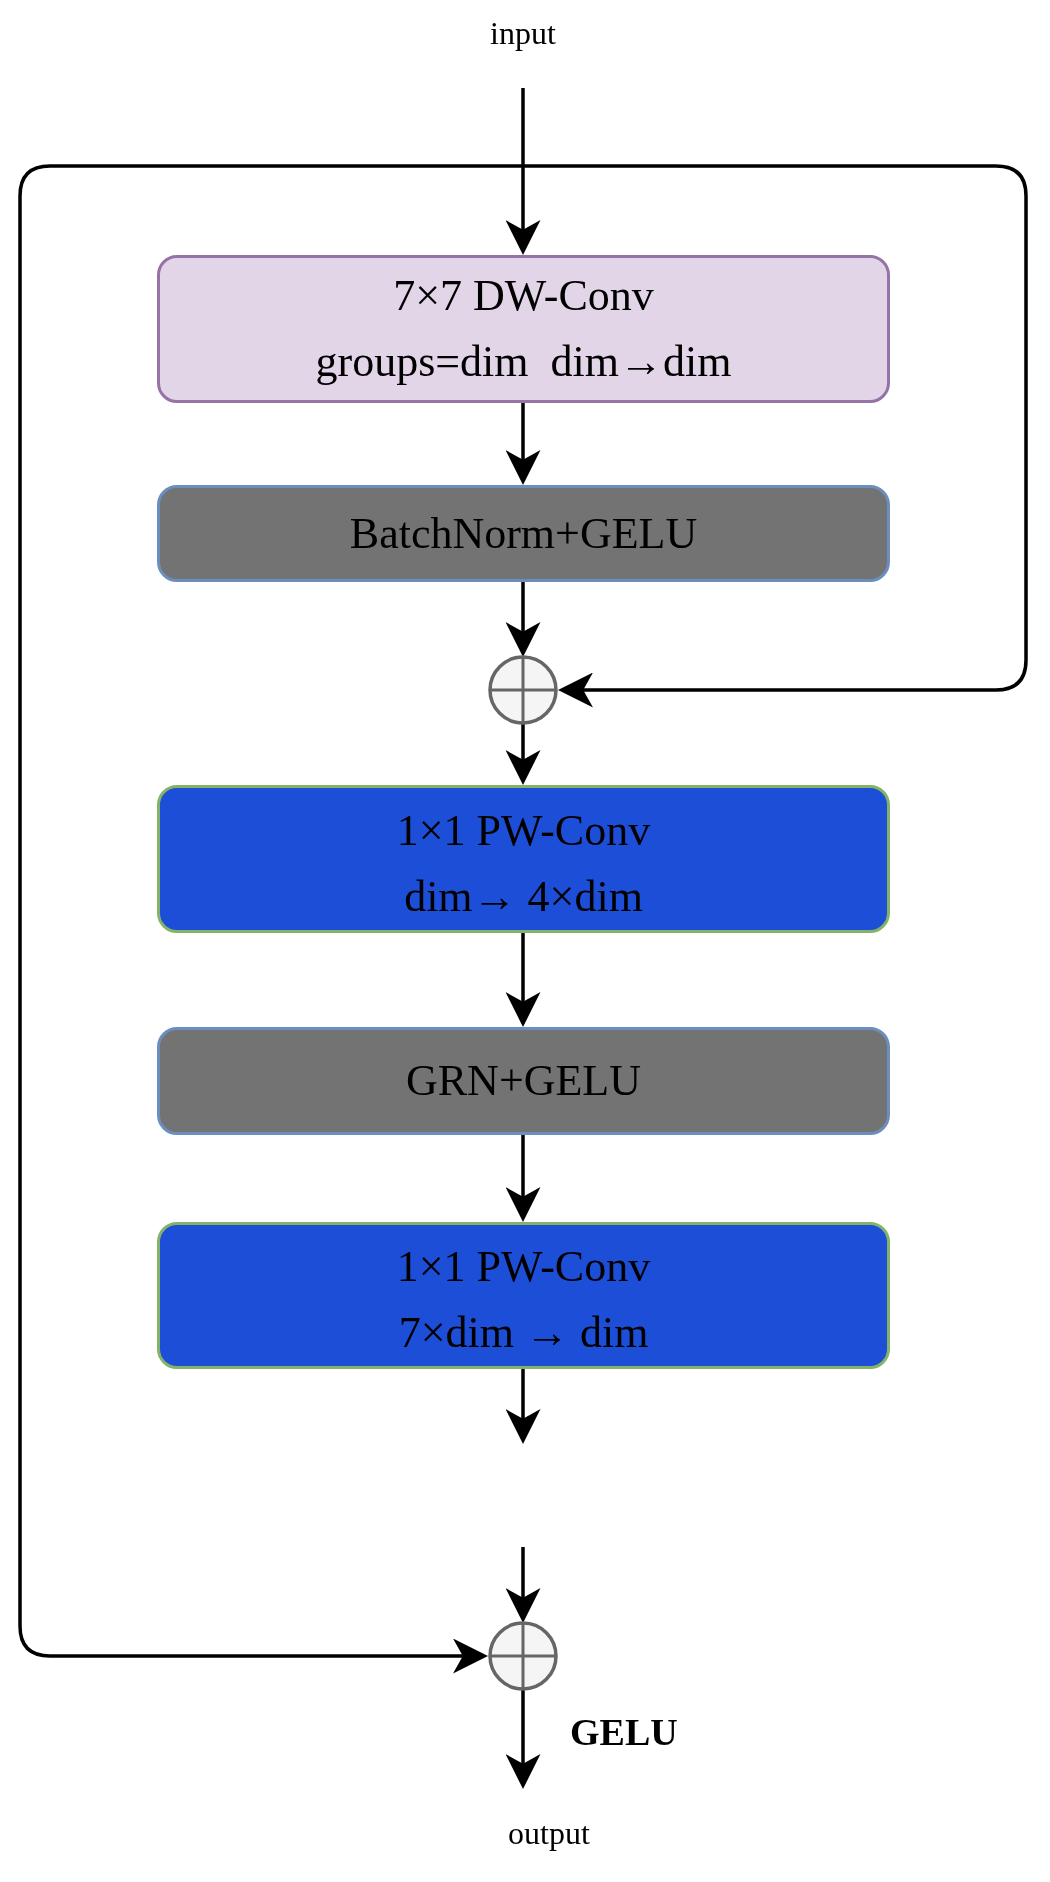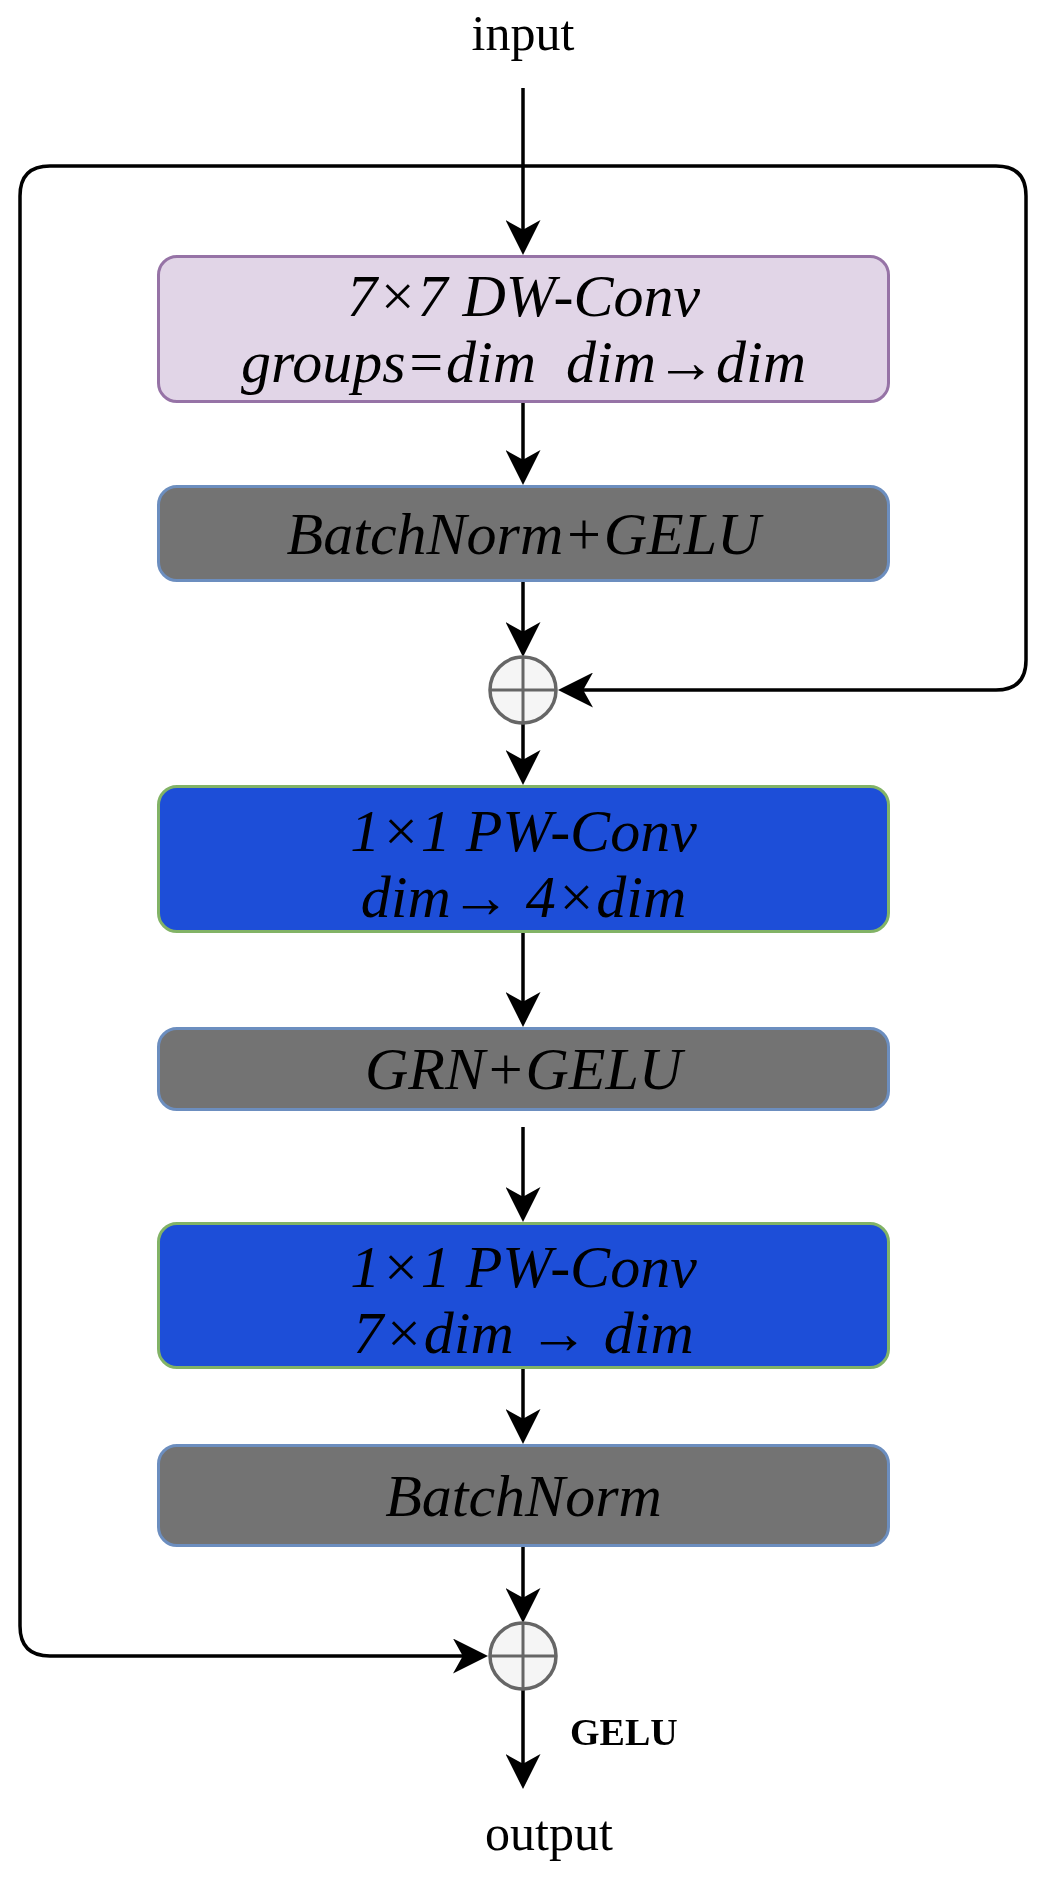--- a/index.html
+++ b/index.html
@@ -26,34 +26,33 @@
     left: 157px;
     width: 733px;
     border-radius: 20px;
     border: 3px solid #737373;
     box-sizing: border-box;
     display: flex;
     flex-direction: column;
     align-items: center;
     justify-content: center;
     text-align: center;
-    font-size: 60px;
+    font-size: 44px;
     line-height: 66px;
-    font-style: italic;
   }
   .node .line {
     white-space: pre-wrap;
   }
   .node-purple { background: #e1d5e7; border-color: #9673a6; }
   .node-blue   { background: #737373; border-color: #6c8ebf; }
   .node-green  { background: #1d4ed8; border-color: #82b366; justify-content: flex-end; }
   .io-label {
     position: absolute;
     transform: translateX(-50%);
-    font-size: 50px;
+    font-size: 32px;
     line-height: 54px;
     white-space: nowrap;
   }
   .act-label {
     position: absolute;
     font-size: 38px;
     line-height: 48px;
     font-weight: bold;
     white-space: nowrap;
   }
@@ -104,30 +103,27 @@
 
   <div class="node node-blue" style="top:485px; height:97px;">
     <div class="line">BatchNorm+GELU</div>
   </div>
 
   <div class="node node-green" style="top:785px; height:148px;">
     <div class="line">1×1 PW-Conv</div>
     <div class="line">dim→ 4×dim</div>
   </div>
 
-  <div class="node node-blue" style="top:1027px; height:84px;border-radius:20px;">
+  <div class="node node-blue" style="top:1027px; height:108px;border-radius:20px;">
     <div class="line">GRN+GELU</div>
   </div>
 
   <div class="node node-green" style="top:1222px; height:147px;">
     <div class="line">1×1 PW-Conv</div>
     <div class="line">7×dim → dim</div>
   </div>
 
-  <div class="node node-blue" style="top:1444px; height:103px;">
-    <div class="line">BatchNorm</div>
-  </div>
 
   <div class="act-label" style="left:570px; top:1708px;">GELU</div>
 
   <div class="io-label" style="left:520px; top:1806px;margin-left:29px;">output</div>
 
 </div>
 
 </body></html>

